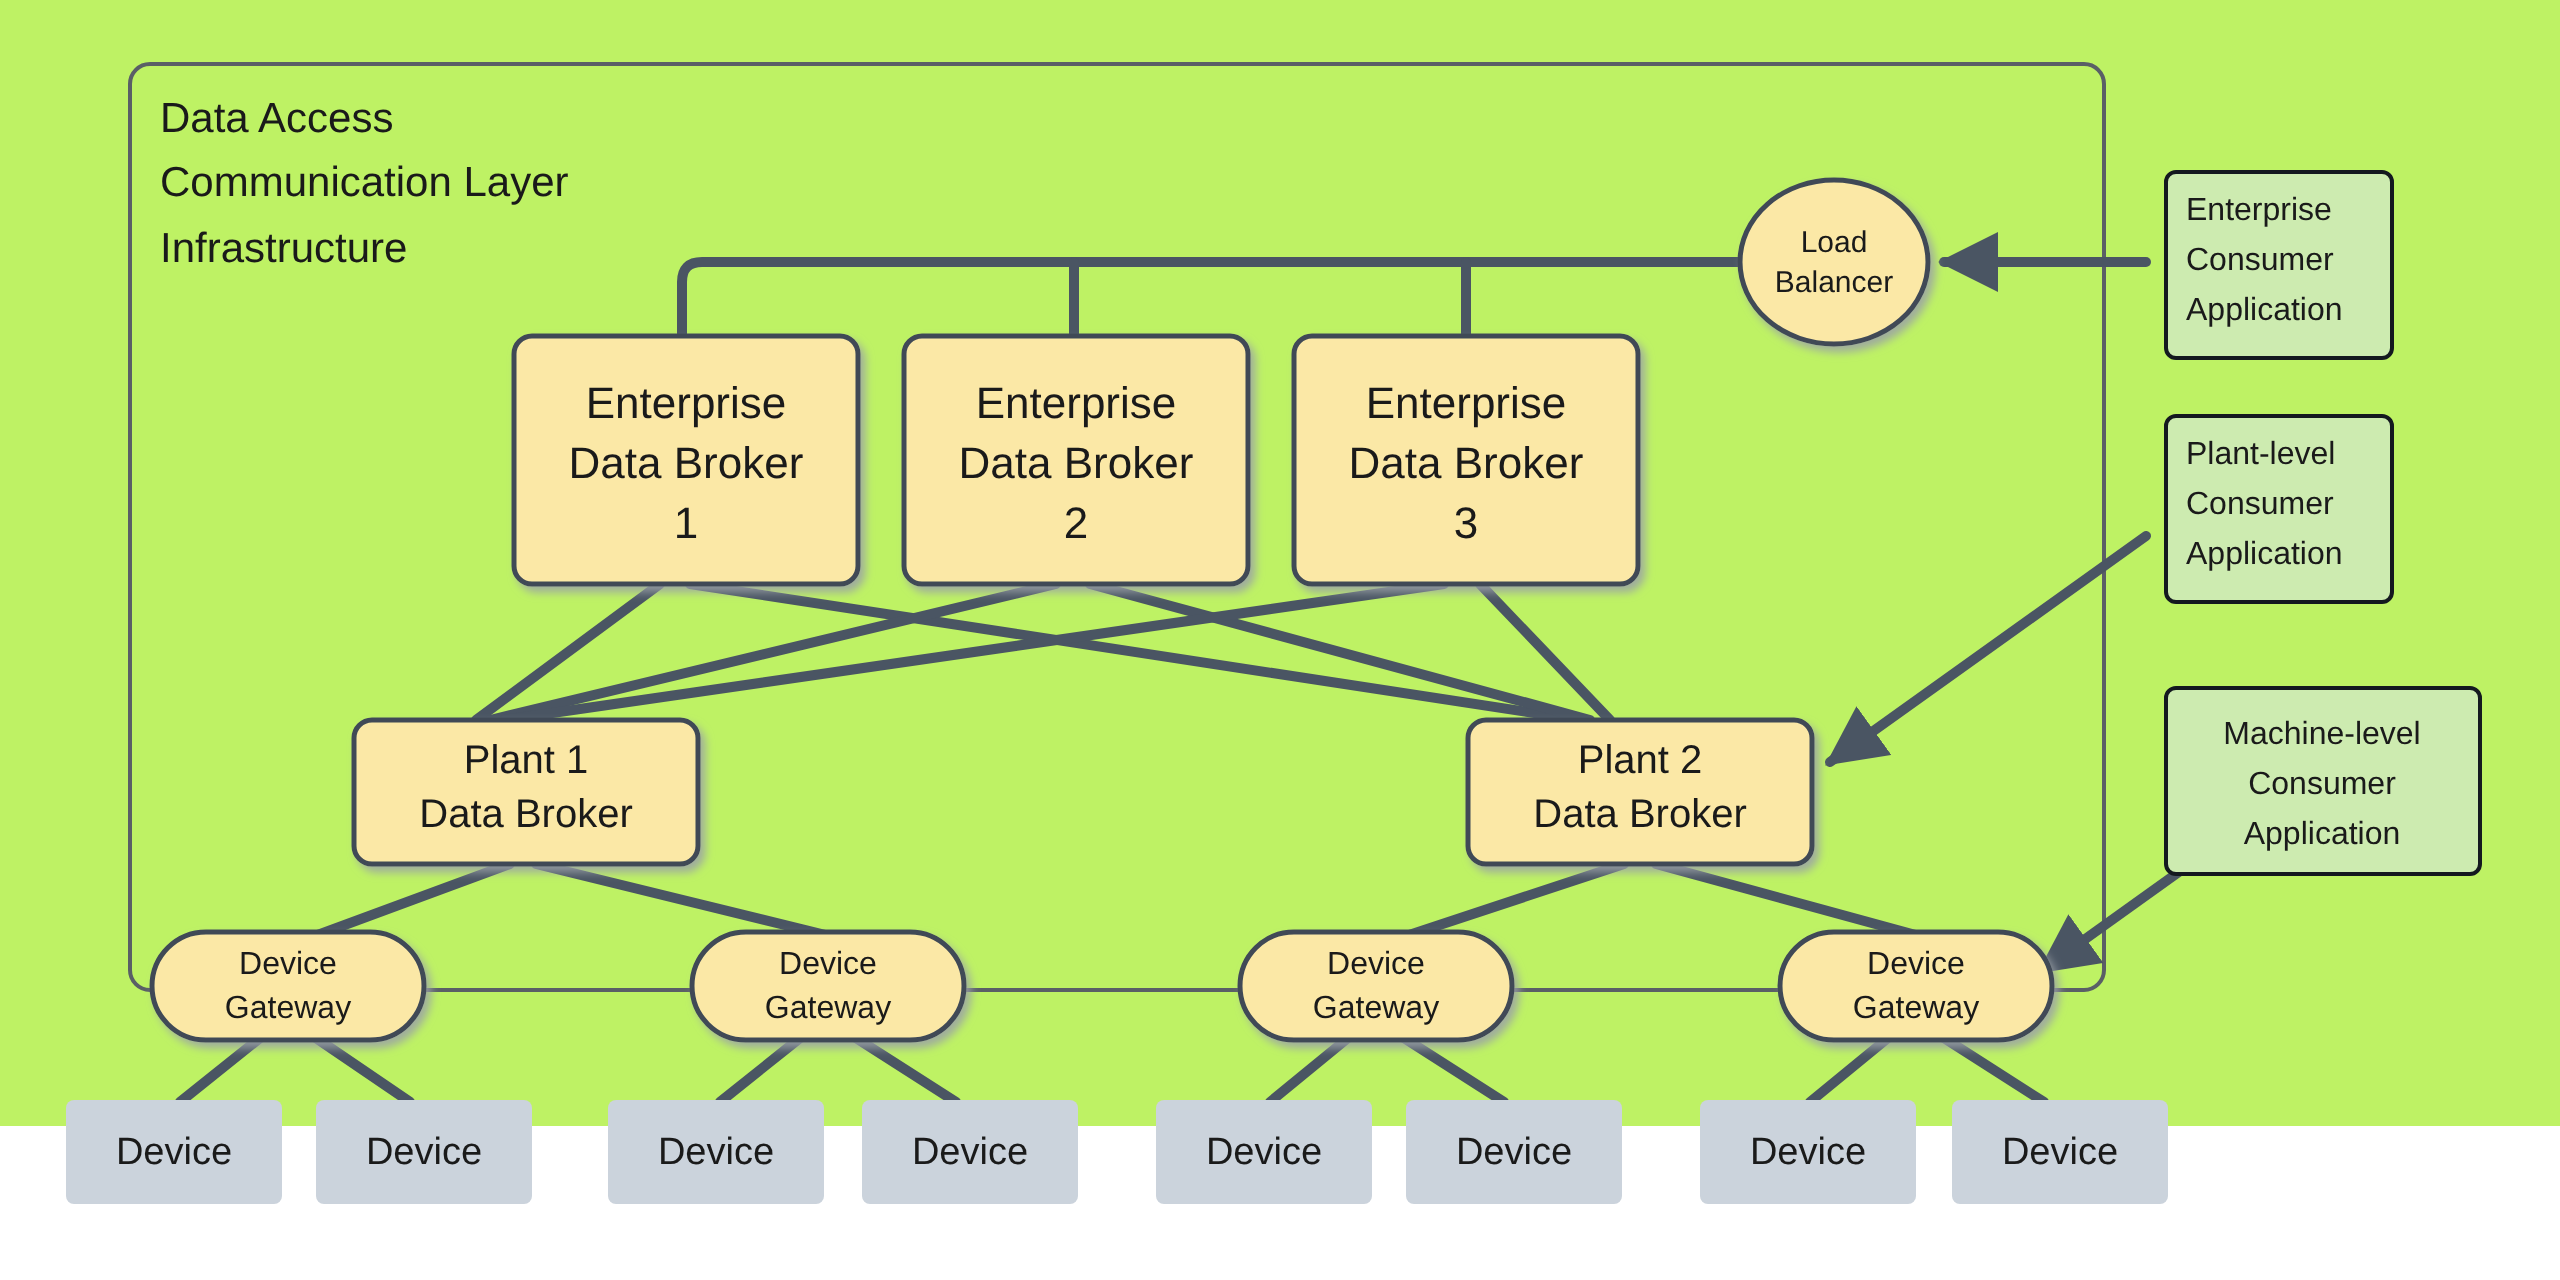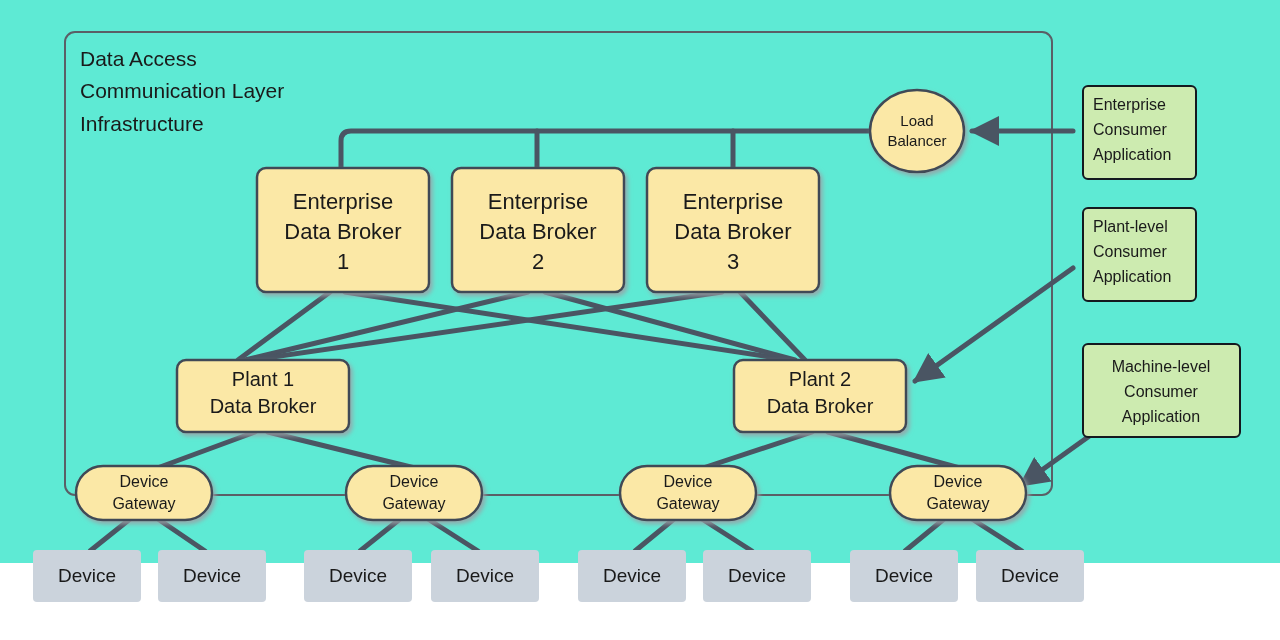--- a/index.html
+++ b/index.html
@@ -1,18 +1,18 @@
 <!DOCTYPE html>
 <html><head>
 <meta charset="utf-8">
 <style>
   html,body{margin:0;padding:0;background:#ffffff;}
   body{width:1280px;height:640px;overflow:hidden;
        font-family:"Liberation Sans","DejaVu Sans",sans-serif;}
-  #stage{position:relative;width:1280px;height:563px;background:#5eead4;}
+  #stage{position:relative;width:1280px;height:563px;background:#bef264;}
   svg#canvas{position:absolute;left:0;top:0;width:1280px;height:640px;}
   .lbl{dominant-baseline:middle;text-anchor:middle;fill:#1a1a1a;}
   .title-text{fill:#1a1a1a;font-size:21px;}
 </style>
 </head>
 <body>
 
 <div id="stage">
 <svg id="canvas" viewBox="0 0 1280 640" xmlns="http://www.w3.org/2000/svg">
 

